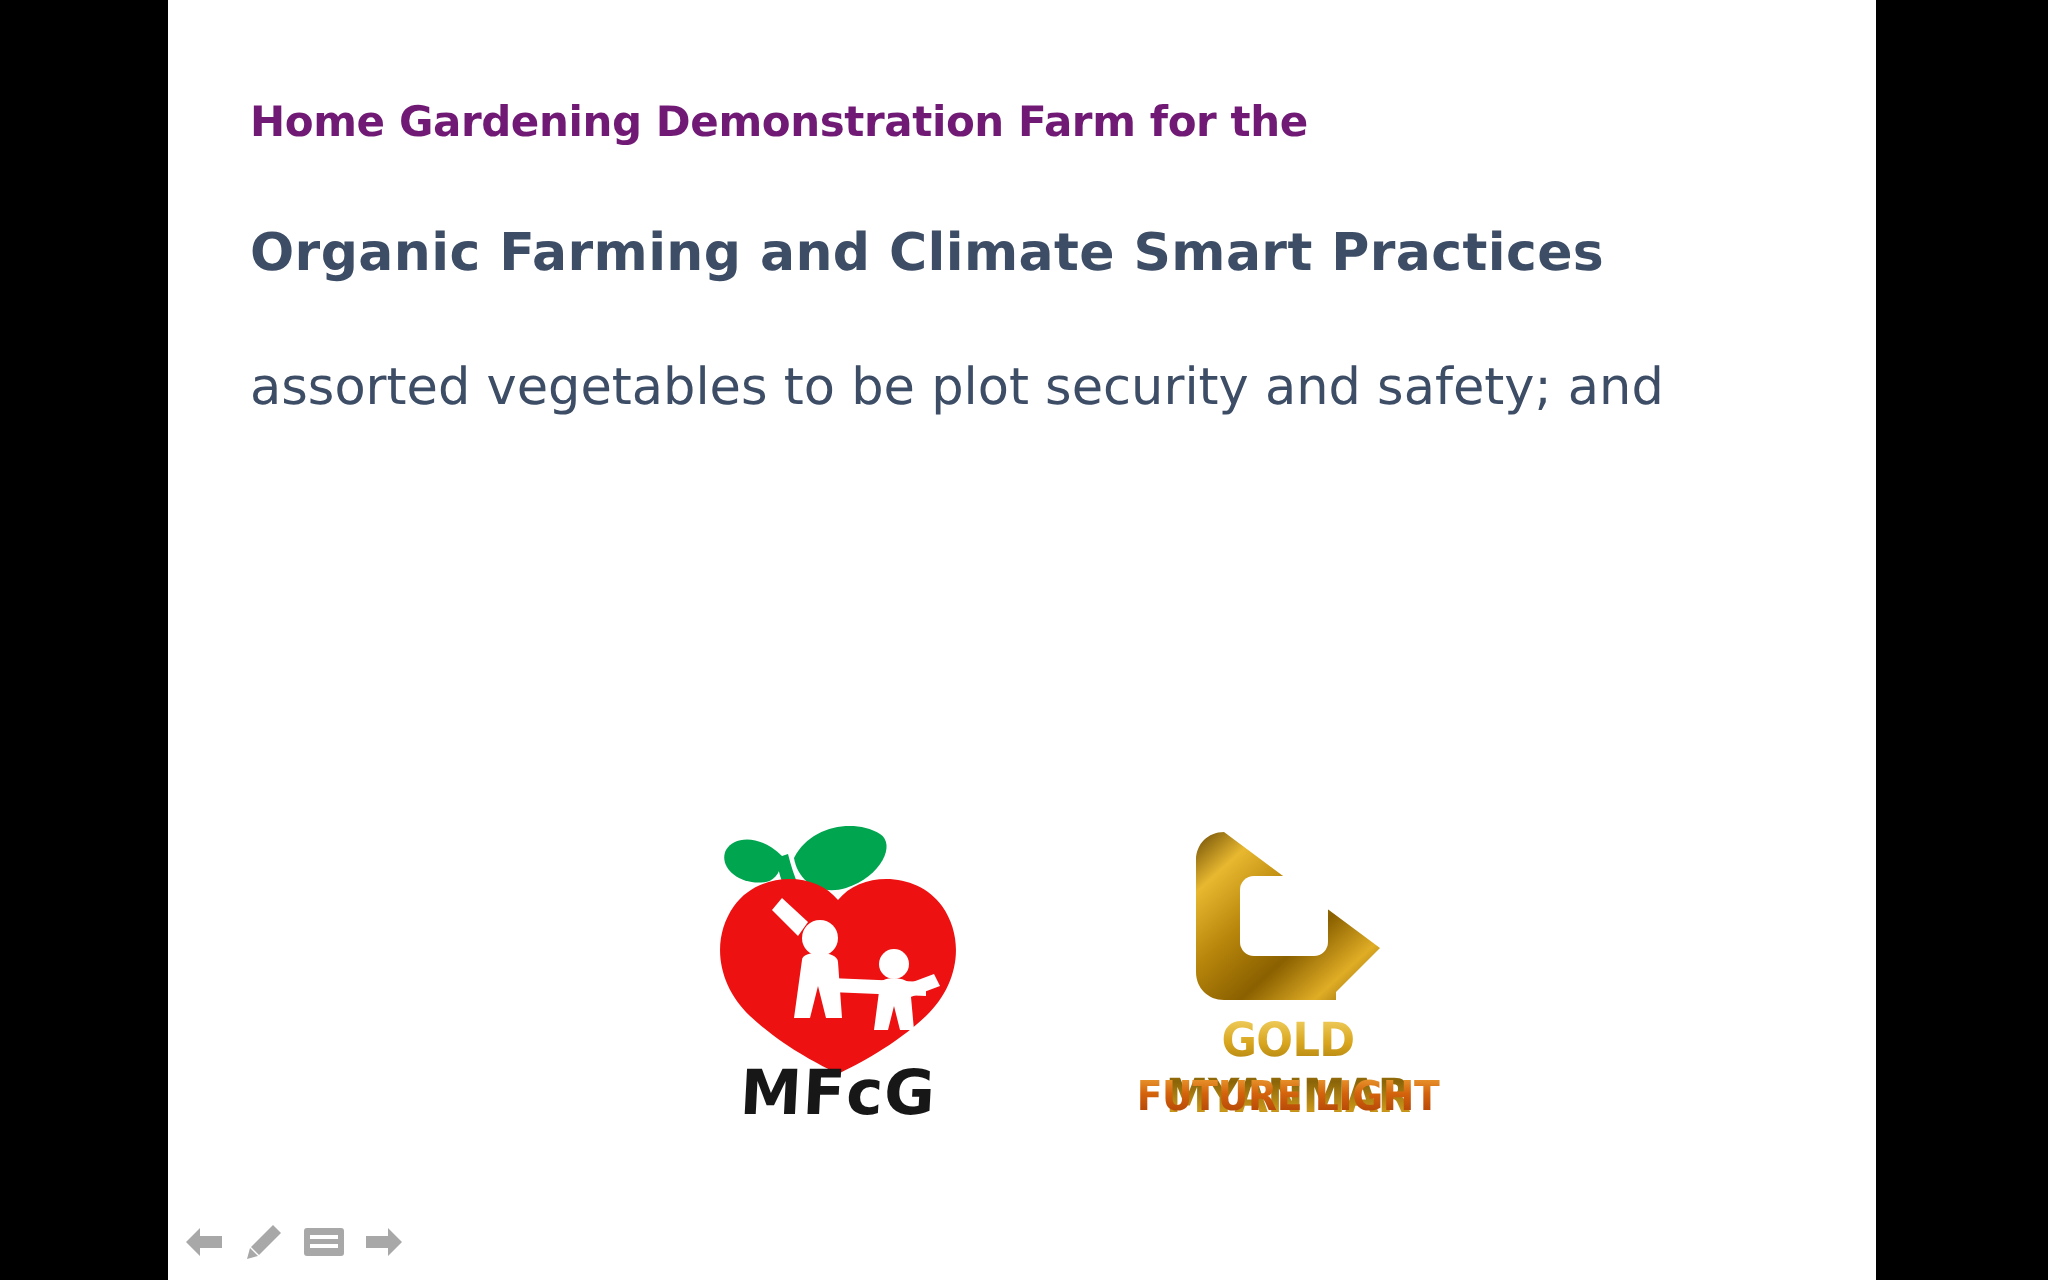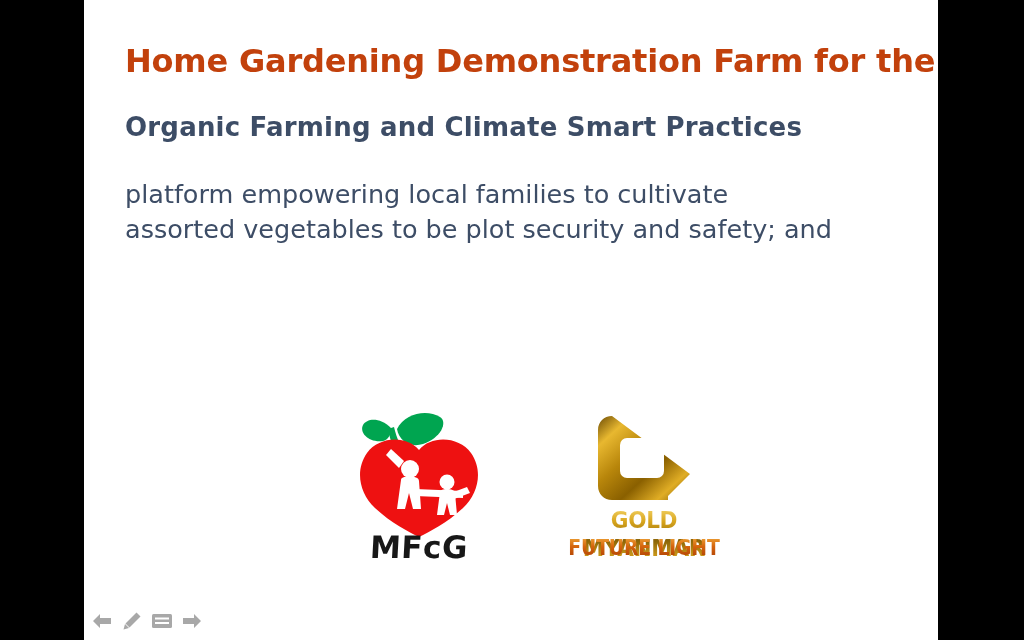--- a/index.html
+++ b/index.html
@@ -28,24 +28,24 @@
     background: #ffffff;
     overflow: hidden;
   }
   .slide-body {
     position: absolute;
     left: 41px;
     top: 44px;
     width: 800px;
   }
   .title-block {
-    color: #c2410c;
-    font-family: "DejaVu Sans", sans-serif;
-    font-weight: bold;
-    font-size: 32px;
+    color: #701a75;
+    font-family: "DejaVu Sans", sans-serif;
+    font-weight: bold;
+    font-size: 21px;
     line-height: 35px;
     letter-spacing: -0.2px;
   }
   .title-line { display: block; white-space: nowrap; }
   .subtitle {
     margin-top: 32px;
     color: #3d4d66;
     font-family: "DejaVu Sans", sans-serif;
     font-weight: bold;
     font-size: 26px;
@@ -160,21 +160,20 @@
 
     <div class="slide-body">
 
       <div class="title-block">
         <span class="title-line">Home Gardening Demonstration Farm for the</span>
       </div>
 
       <div class="subtitle">Organic Farming and Climate Smart Practices</div>
 
       <div class="paragraph">
-        <span class="para-line">platform empowering local families to cultivate</span>
         <span class="para-line">assorted vegetables to be plot security and safety; and</span>
       </div>
 
     </div>
 
     <div class="logos">
 
       <div class="logo-mfcg">
         <svg class="mfcg-mark" viewBox="0 0 145 135">
 

